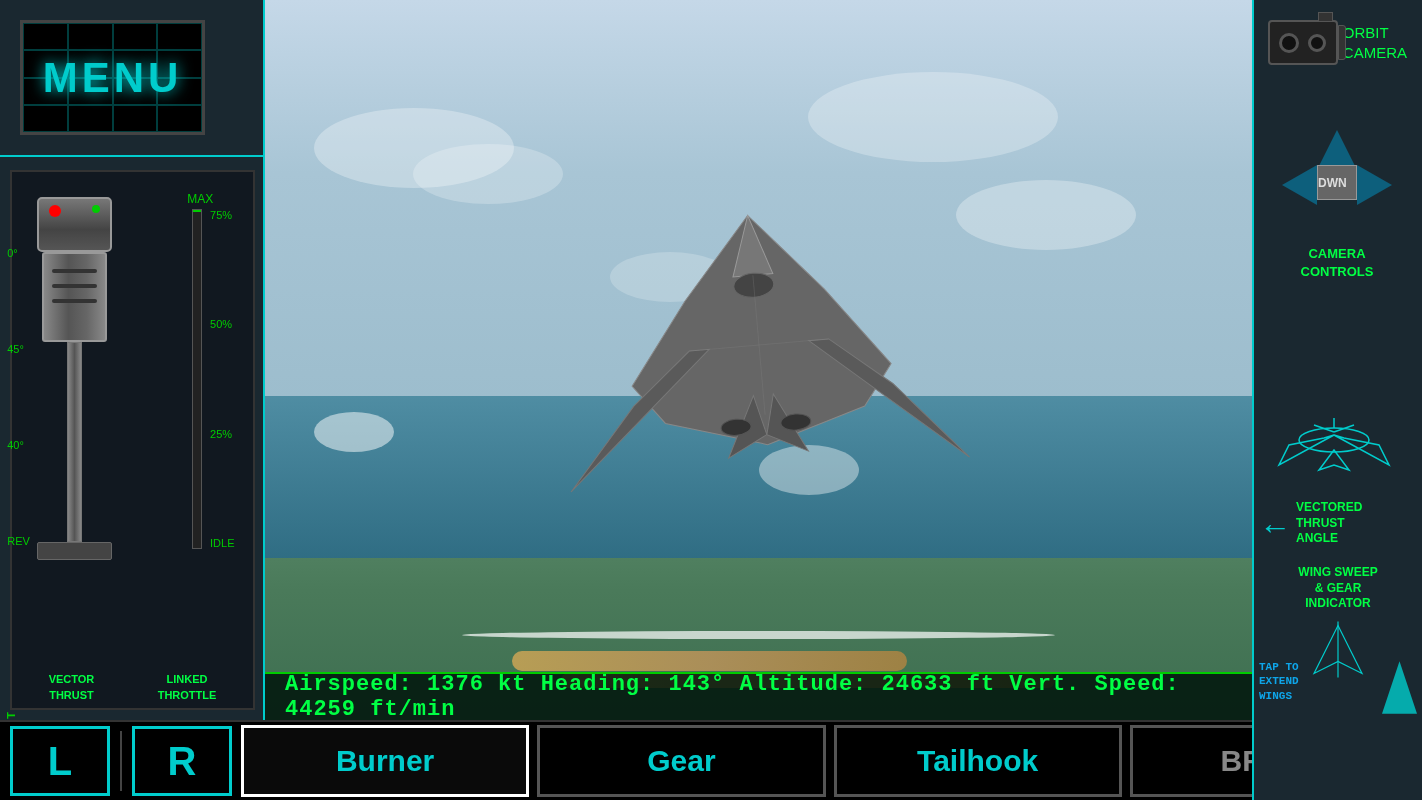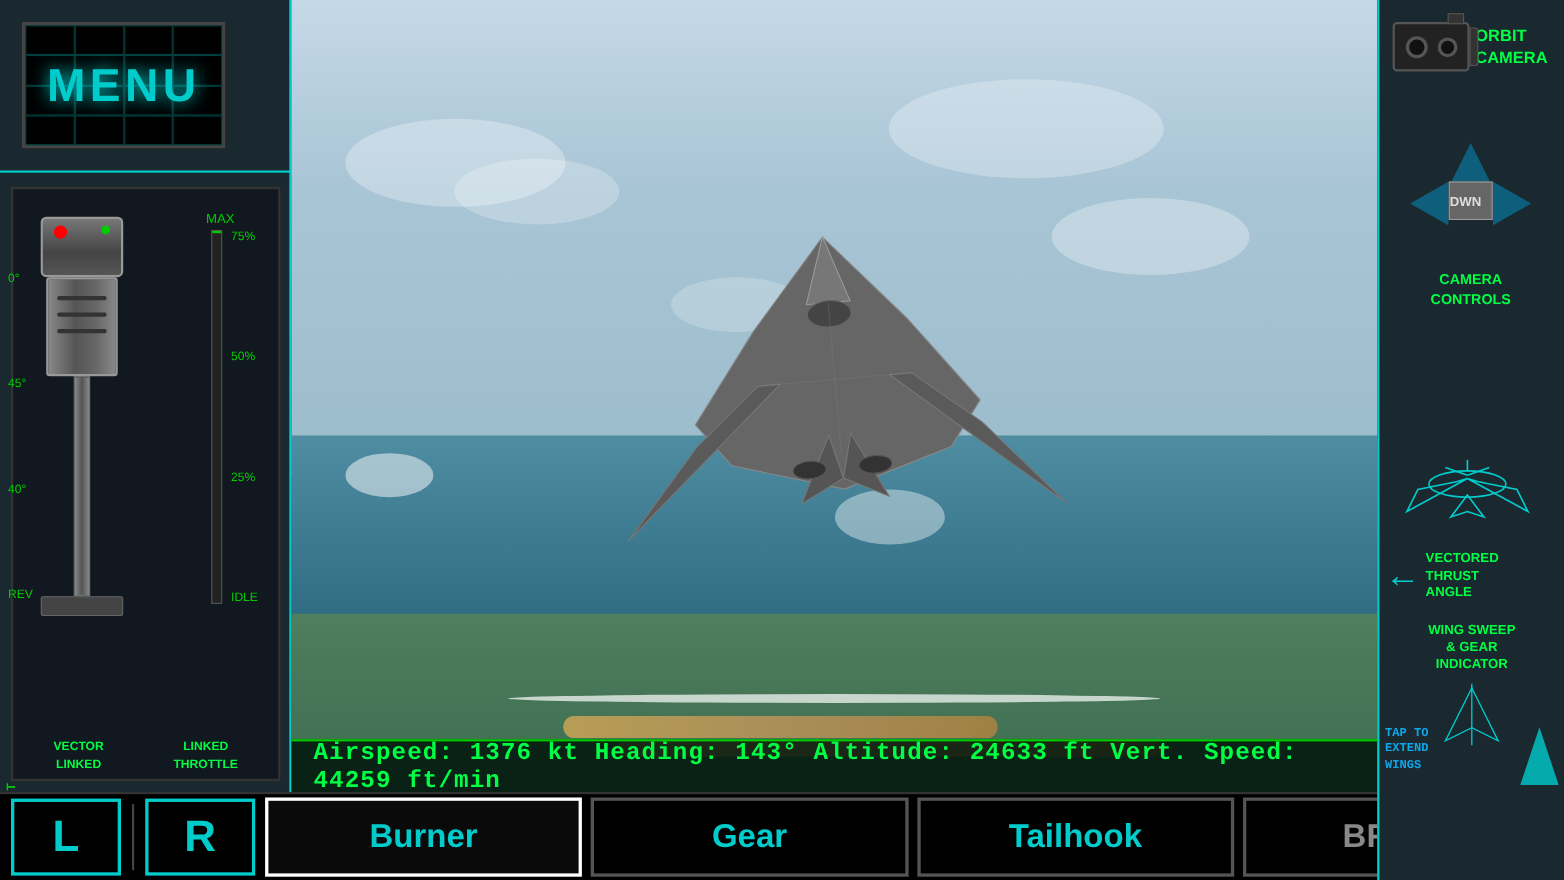--- a/index.html
+++ b/index.html
@@ -359,21 +359,21 @@
             <span style="color:#00cc00; font-size:11px;">25%</span>
             <span style="color:#00cc00; font-size:11px;">IDLE</span>
           </div>
         </div>
       </div>
 
     </div>
 
     <div style="position:absolute; bottom:5px; left:0; right:0; display:flex; justify-content:space-around; padding:0 5px;">
       <span style="color:#00ff44; font-size:11px; font-weight:bold; text-align:center; line-height:1.4; white-space:pre-line;">VECTOR
-LINKED</span>
+THRUST</span>
       <span style="color:#00ff44; font-size:11px; font-weight:bold; text-align:center; line-height:1.4; white-space:pre-line;">LINKED
 THROTTLE</span>
     </div>
   </div>
 
 </div>
 
 <div id="flight-view">
 
   <div class="sky-layer"></div>
@@ -450,21 +450,21 @@
           <div style="width:70px; height:45px; background:#222; border:2px solid #555; border-radius:4px; display:flex; align-items:center; justify-content:space-around; padding:5px;">
             <div style="width:20px; height:20px; border:3px solid #555; border-radius:50%; background:#111;"></div>
             <div style="width:18px; height:18px; border:3px solid #555; border-radius:50%; background:#111;"></div>
           </div>
 
           <div style="position:absolute; top:-8px; right:5px; width:15px; height:10px; background:#333; border:1px solid #555;"></div>
 
           <div style="position:absolute; right:-8px; width:8px; height:35px; background:#333; border:1px solid #555; border-radius:0 3px 3px 0;"></div>
         </div>
       </div>
-      <span style="color:#00ff44; font-size:15px; font-weight:bold; text-align:left; line-height:1.3; white-space:pre-line;">ORBIT
+      <span style="color:#00ff44; font-size:15px; font-weight:normal; text-align:left; line-height:1.3; white-space:pre-line;">ORBIT
 CAMERA</span>
     </div>
   </div>
 
   <div class="camera-controls">
 
     <div style="position:relative; width:110px; height:110px; margin:0 auto 5px;">
 
       <div style="position:absolute; top:0; left:35px; width:40px; height:40px; clip-path:polygon(50% 0%,0% 100%,100% 100%); background:rgba(0,150,200,0.5); cursor:pointer; border:none;"></div>
 

